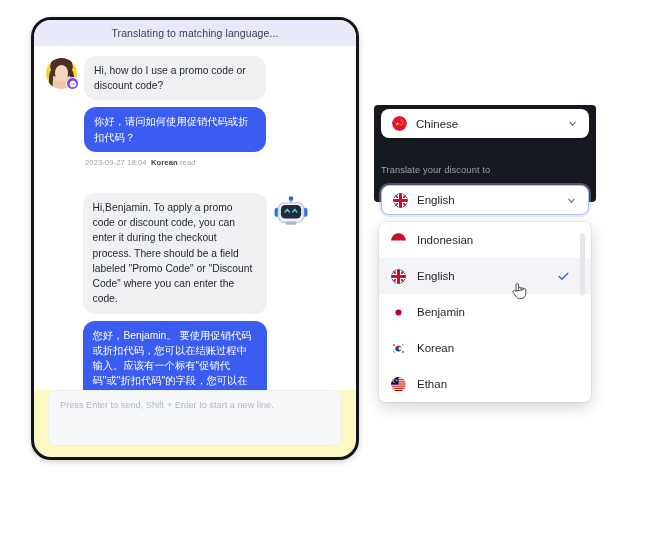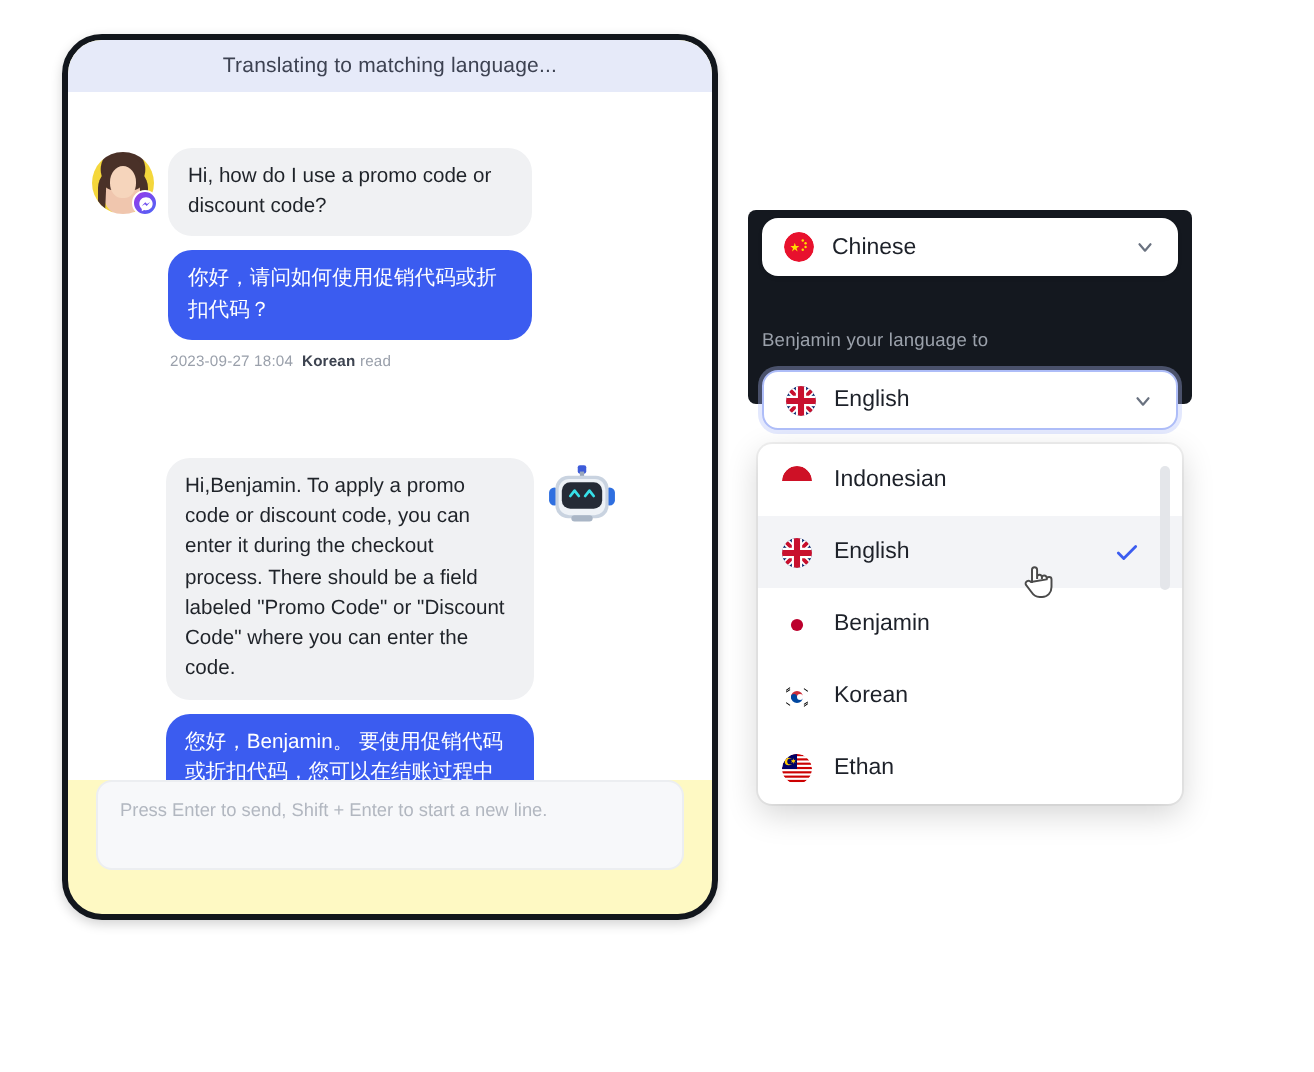--- a/index.html
+++ b/index.html
@@ -33,21 +33,21 @@
   }
   .chat-body {
     position: relative;
     height: 344px;
     padding: 10px 12px 0 12px;
     background: #ffffff;
     overflow: hidden;
   }
 
   
-  .row { display: flex; align-items: flex-start; gap: 7px; margin-top: 18px; }
+  .row { display: flex; align-items: flex-start; gap: 7px; }
   .row.out { justify-content: center; }
 
   
   .avatar {
     position: relative;
     width: 31px; height: 31px;
     border-radius: 50%;
     flex: 0 0 31px;
     overflow: visible;
     margin-top: 2px;
@@ -114,21 +114,21 @@
   .meta b { color: #3d4350; font-weight: bold; }
   .meta-left { padding-left: 39px; }
 
   .spacer-lg { height: 26px; }
 
   
   .composer-wrap {
     padding: 0 14px;
   }
   .composer {
-    height: 45px;
+    height: 56px;
     background: #f7f8fa;
     border: 1px solid #eceef1;
     border-radius: 8px;
     padding: 9px 11px;
     font-size: 9.2px;
     color: #b2b7c0;
   }
 
   
   .tpanel {
@@ -290,21 +290,21 @@
       <circle cx="23" cy="12" r="1.3" fill="#ffde00"></circle>
       <circle cx="23" cy="16" r="1.3" fill="#ffde00"></circle>
       <circle cx="20" cy="19" r="1.3" fill="#ffde00"></circle>
     </svg>
     <span class="select-label">Chinese</span>
     <svg class="chev" viewBox="0 0 24 24" fill="none" stroke="currentColor" stroke-width="2.4" stroke-linecap="round" stroke-linejoin="round">
       <polyline points="6 9 12 16 18 9"></polyline>
     </svg>
   </div>
 
-  <div class="tpanel-caption">Benjamin your language to</div>
+  <div class="tpanel-caption">Translate your discount to</div>
 
   <div class="select-box" id="target-select">
     <svg class="flag" viewBox="0 0 32 32">
       <circle cx="16" cy="16" r="16" fill="#012169"></circle>
       <g clip-path="url(#gbclip)">
         <clipPath id="gbclip">
             <circle cx="16" cy="16" r="16"></circle>
           </clipPath>
         <path d="M-4 -4 L36 36 M36 -4 L-4 36" stroke="#fff" stroke-width="8"></path>
         <path d="M-4 -4 L36 36 M36 -4 L-4 36" stroke="#c8102e" stroke-width="4"></path>

